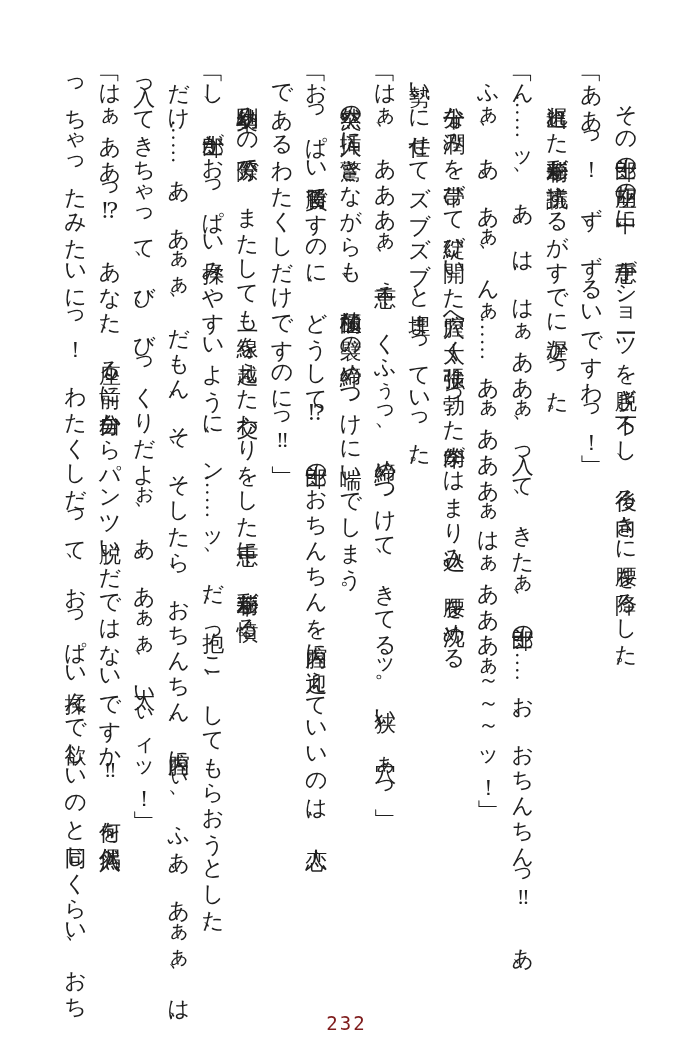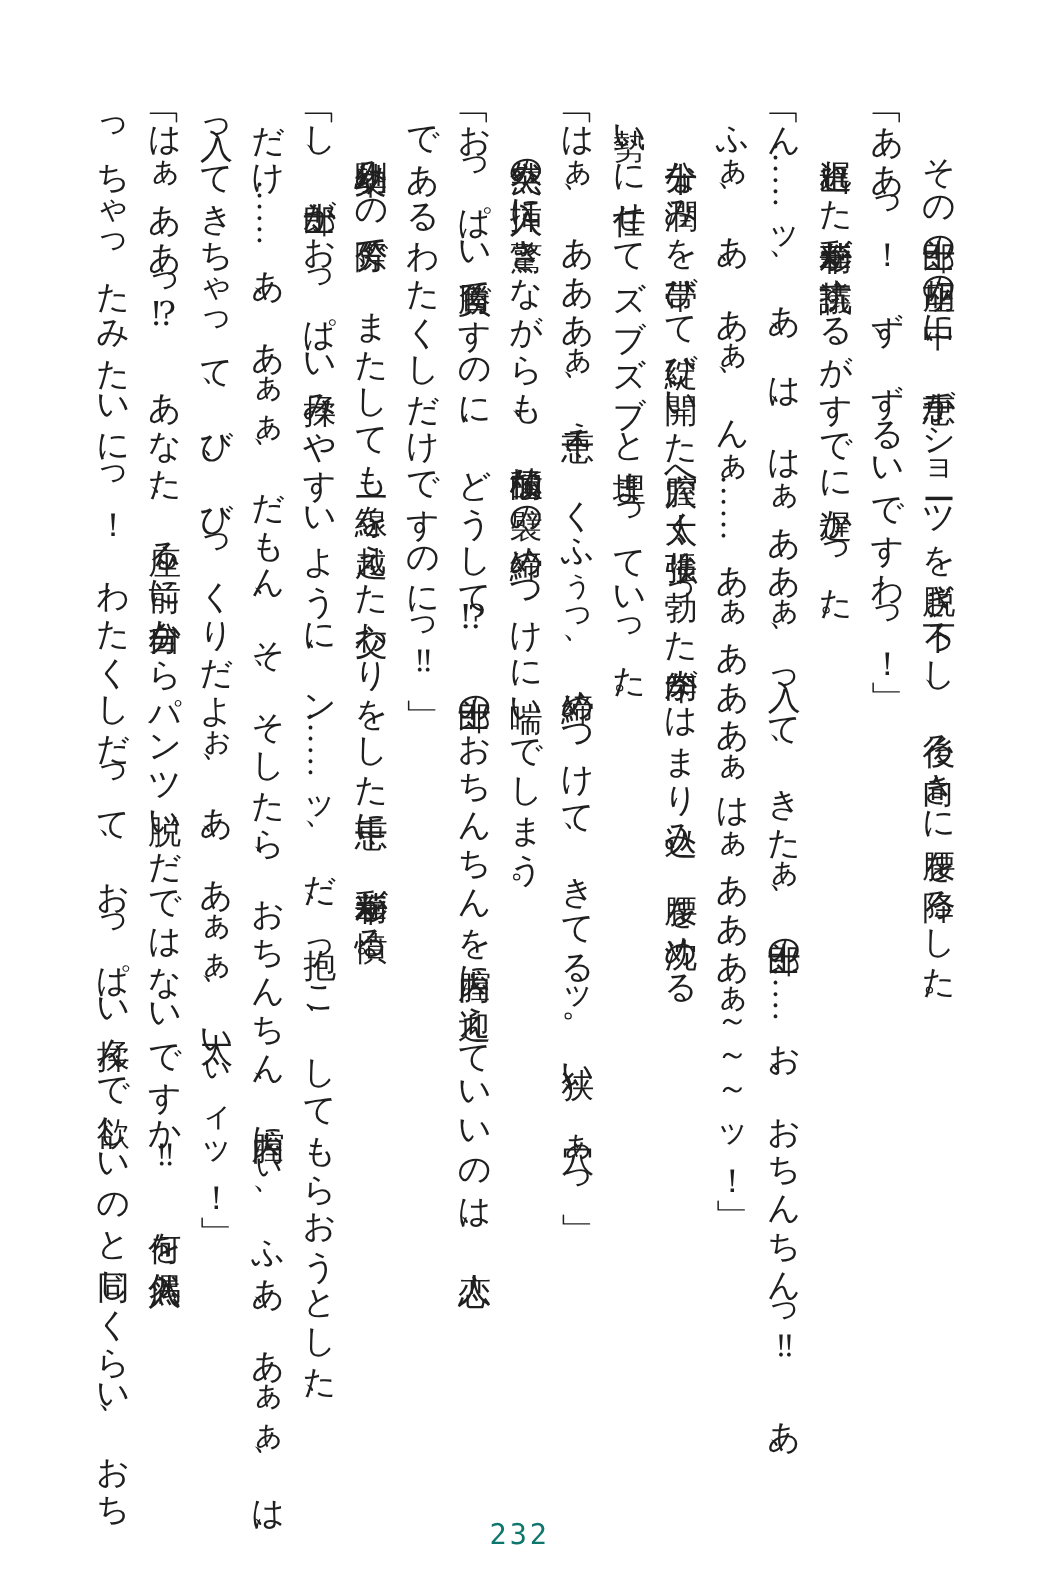--- a/index.html
+++ b/index.html
@@ -37,21 +37,21 @@
   }
   .page-number {
     position: absolute;
     top: 1012px;
     left: 0;
     width: 100%;
     text-align: center;
     font-family: "DejaVu Sans Mono", "Liberation Mono", monospace;
     font-size: 19px;
     letter-spacing: 2px;
-    color: #0f766e;
+    color: #7f1d1d;
   }
 </style>
 </head>
 <body>
 
 <div class="page">
   <div class="text-area">
       <p class="line indent">その士郎の胡座の中に、千恵がショーツを脱ぎ下ろし、後ろ向きに腰を降ろした。</p>
       <p class="line">「ああっ！　ず、ずるいですわっ！」</p>
       <p class="line indent">出遅れた彩莉華が抗議するがすでに遅かった。</p>

